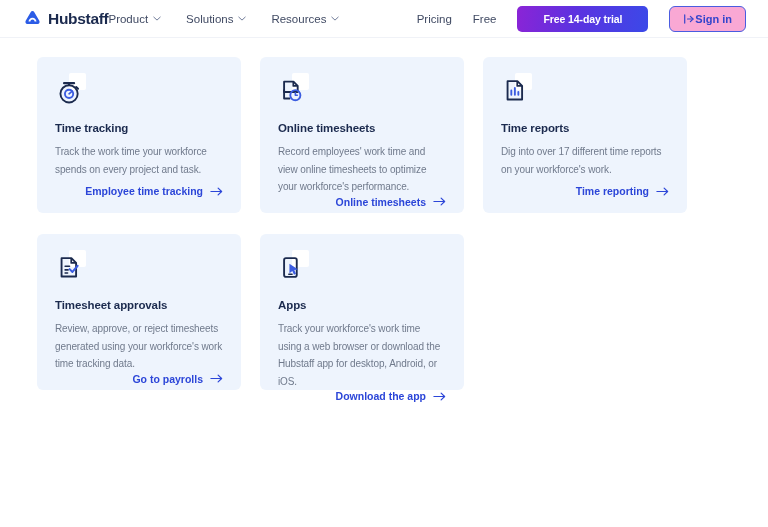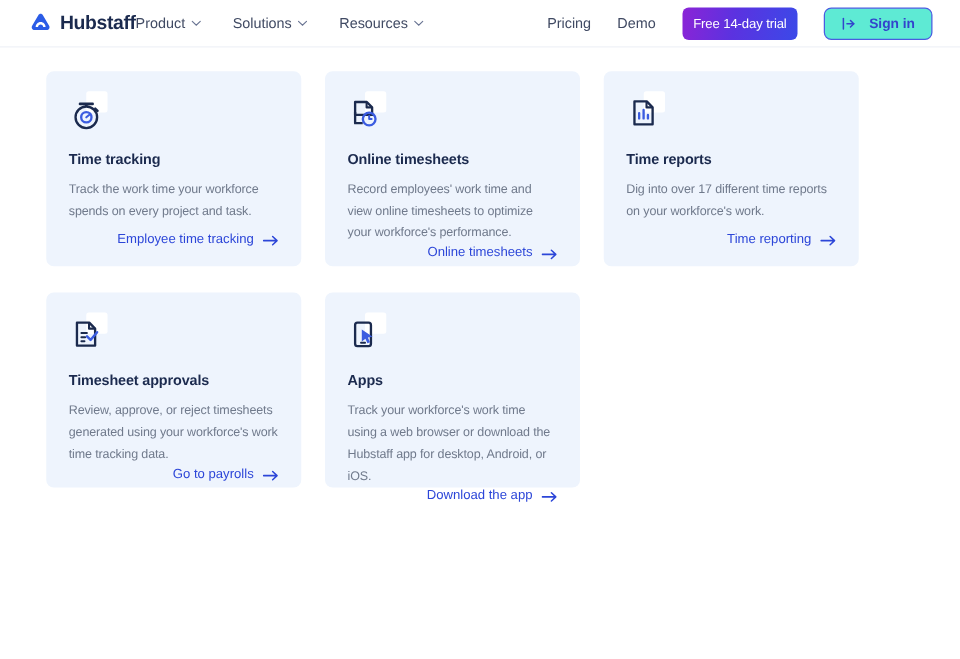--- a/index.html
+++ b/index.html
@@ -39,30 +39,30 @@
   .nav-right {
     margin-left:auto;
     display:flex; align-items:center; gap:21px;
   }
   .nav-link {
     font-size:11.5px; color:#404a63; font-weight:500;
     cursor:pointer; white-space:nowrap;
   }
   .btn-trial {
     background:linear-gradient(100deg,#8b24d6 0%,#5b32e0 45%,#3b49e8 100%);
-    color:#ffffff; font-size:10.5px; font-weight:normal;
-    padding:7px 9px; border-radius:5px;
+    color:#ffffff; font-size:10.5px; font-weight:bold;
+    padding:7px 26px; border-radius:5px;
     white-space:nowrap; cursor:pointer; letter-spacing:-0.1px;
   }
   .btn-signin {
-    display:flex; align-items:center; gap:10px;
+    display:flex; align-items:center; gap:0;
     border:1px solid #4a5ce0; color:#3344cc;
     font-size:11px; font-weight:bold;
     padding:6px 13px; border-radius:6px;
-    background:#5eead4; cursor:pointer; white-space:nowrap;
+    background:#f9a8d4; cursor:pointer; white-space:nowrap;
   }
   .signin-icon { width:12px; height:12px; display:block; }
 
   
   .main {
     padding:19px 0 0 0;
   }
   .grid {
     display:grid;
     grid-template-columns:204px 204px 204px;
@@ -101,22 +101,22 @@
     color:#1b2a4e; margin-bottom:9px;
     letter-spacing:-0.1px;
   }
   .card-desc {
     font-size:10px; color:#707a8c;
     line-height:1.75; letter-spacing:-0.1px;
   }
   .card-link {
     margin-top:auto;
     align-self:flex-end;
-    display:flex; align-items:flex-end; gap:7px;
-    font-size:10.5px; font-weight:normal; color:#2c46d8;
+    display:flex; align-items:center; gap:7px;
+    font-size:10.5px; font-weight:bold; color:#2c46d8;
     cursor:pointer; white-space:nowrap;
   }
   .arrow { width:13px; height:9px; display:block; flex:0 0 auto; }
 </style>
 </head>
 <body>
 
 <div class="header">
 
   <div class="logo-wrap">
@@ -151,21 +151,21 @@
       <span>
         <svg class="chev" viewBox="0 0 10 6">
             <path d="M1 1.3 L5 5 L9 1.3" stroke="#6b7694" stroke-width="1.2" fill="none" stroke-linecap="round"></path>
           </svg>
       </span>
     </div>
   </div>
 
   <div class="nav-right">
     <span class="nav-link">Pricing</span>
-    <span class="nav-link">Demo</span>
+    <span class="nav-link">Free</span>
     <div class="btn-trial">Free 14-day trial</div>
     <div class="btn-signin">
       <span>
         <svg class="signin-icon" viewBox="0 0 14 14">
           <path d="M2 2.2 L2 11.8" stroke="#3344cc" stroke-width="1.4" stroke-linecap="round" fill="none"></path>
           <path d="M5.3 7 L11.6 7" stroke="#3344cc" stroke-width="1.4" stroke-linecap="round" fill="none"></path>
           <path d="M8.6 3.9 L11.7 7 L8.6 10.1" stroke="#3344cc" stroke-width="1.4" fill="none" stroke-linecap="round" stroke-linejoin="round"></path>
         </svg>
       </span>
       <span>Sign in</span>

